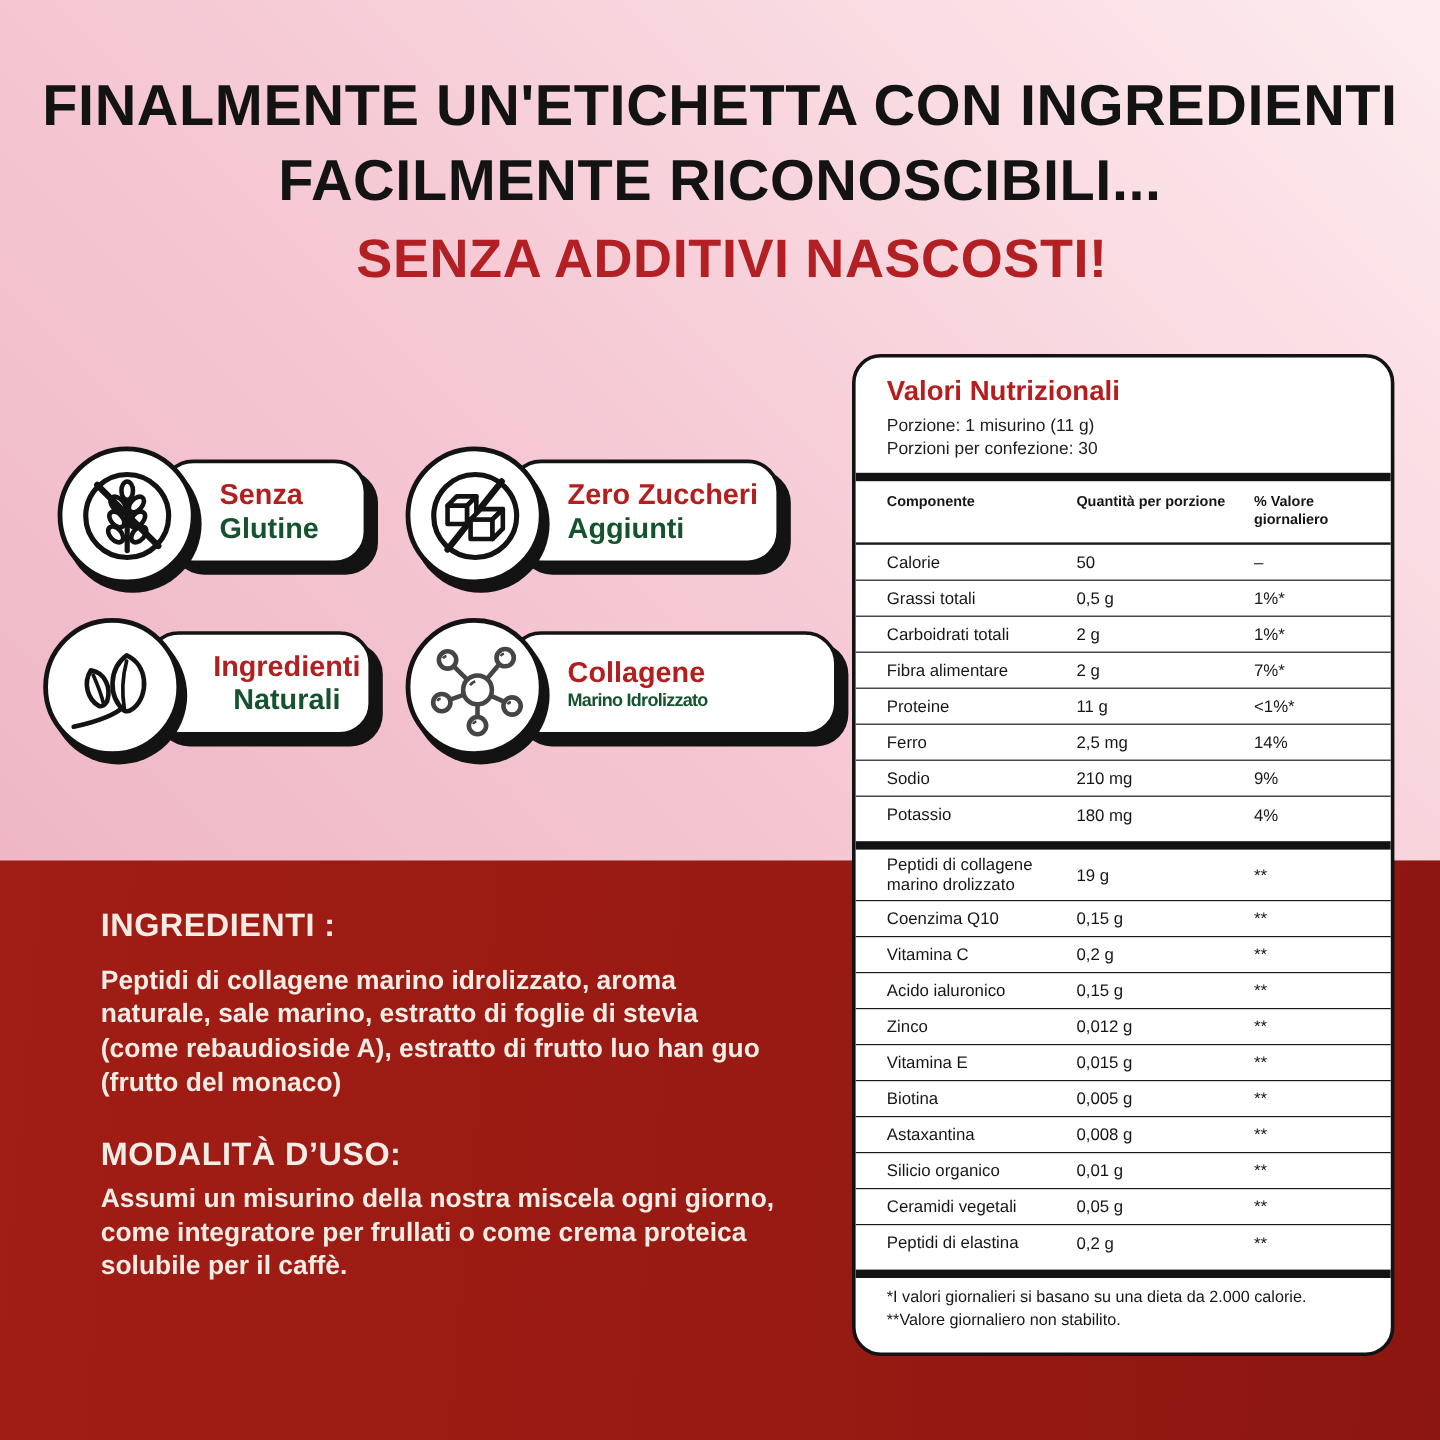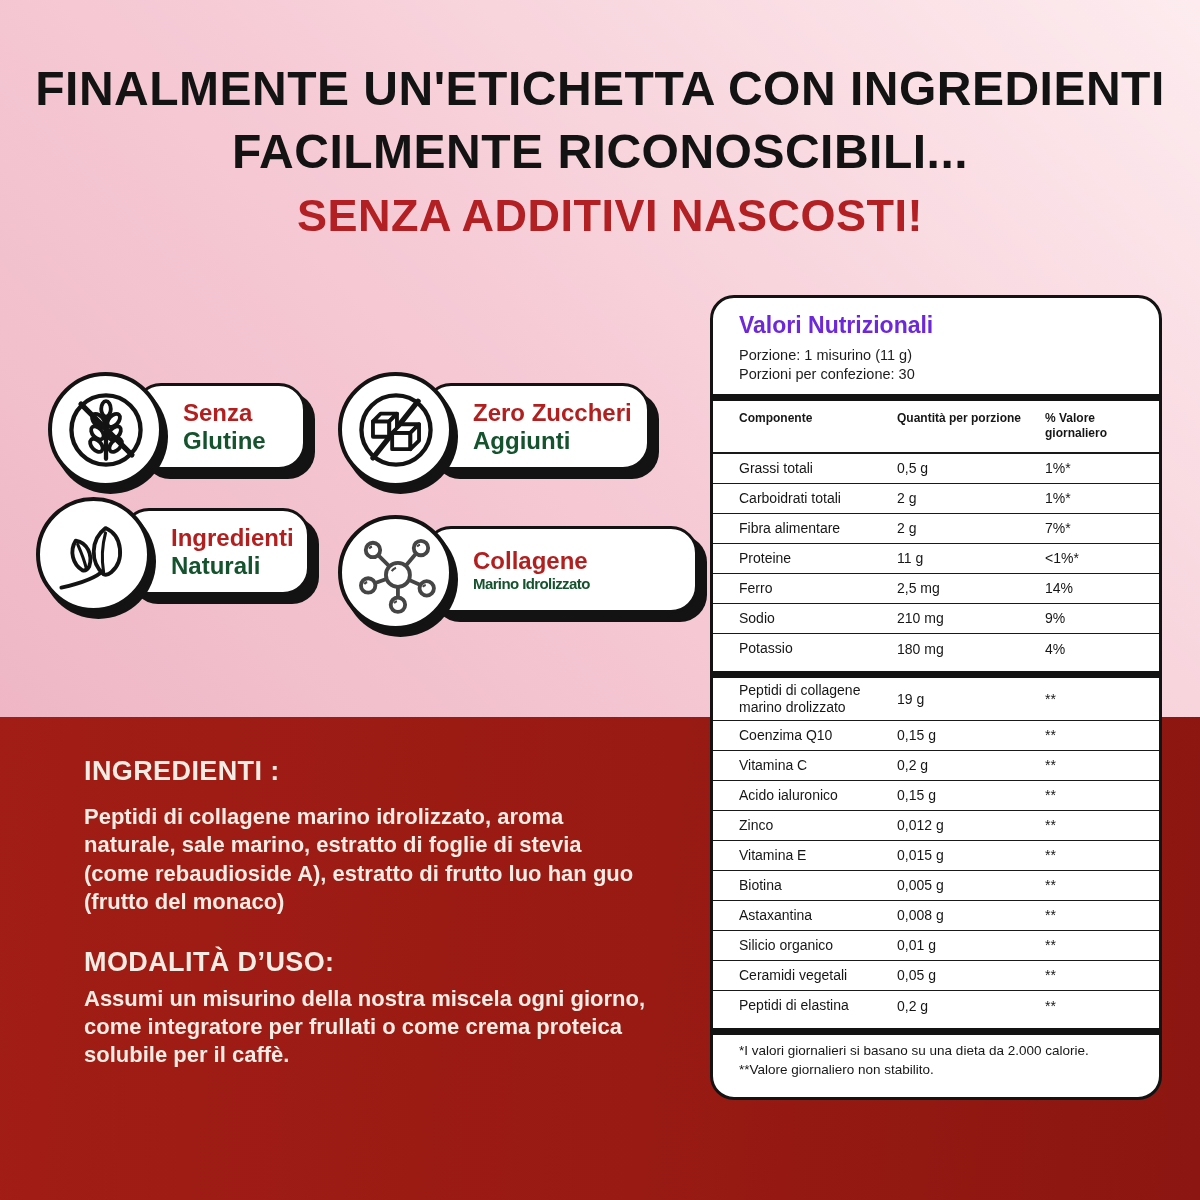--- a/index.html
+++ b/index.html
@@ -14,42 +14,42 @@
 
   
   .headline{position:absolute;top:58px;left:0;right:0;text-align:center;font-weight:bold;}
   .hl-black{font-size:48px;line-height:1.31;color:var(--ink,#131313);letter-spacing:.5px;}
   .hl-red{font-size:45px;line-height:1.3;margin-top:3px;color:var(--accent-red,#b22023);letter-spacing:.5px;padding-left:20px;}
 
   
   .badge{position:absolute;width:460px;height:160px;}
   .b1{left:48px;top:372px;}
   .b2{left:338px;top:372px;}
-  .b3{left:36px;top:497px;}
+  .b3{left:36px;top:515px;text-align:center;}
   .b4{left:338px;top:515px;}
   .pill{position:absolute;top:11px;height:87px;background:#fff;border:3.5px solid var(--ink,#131313);
     border-radius:27px;box-shadow:9px 9px 0 var(--ink,#131313);z-index:1;box-sizing:border-box;
     display:flex;flex-direction:column;justify-content:center;padding-left:46px;}
   .b1 .pill{left:86px;width:172px;}
   .b2 .pill{left:86px;width:226px;}
   .b3 .pill{left:86px;width:188px;}
   .b4 .pill{left:86px;width:274px;}
   .pl1{font-size:24px;font-weight:bold;color:var(--badge-red,#b31f1f);line-height:1.15;}
   .pl2{font-size:24px;font-weight:bold;color:#14532d;line-height:1.15;}
   .b4 .pl2{font-size:15px;letter-spacing:-.6px;white-space:nowrap;}
   .bcircle{position:absolute;left:0;top:0;width:115px;height:115px;border-radius:50%;background:#fff;
     border:4px solid var(--ink,#131313);box-shadow:5px 7px 0 var(--ink,#131313);z-index:2;box-sizing:border-box;
     display:flex;align-items:center;justify-content:center;}
   .bcircle svg{width:96px;height:96px;}
 
   
   .nutrition-card{position:absolute;left:710px;top:295px;width:452px;background:var(--card-bg,#fff);
     border:3px solid var(--ink,#131313);border-radius:24px;overflow:hidden;box-sizing:border-box;color:#161616;}
   .nc-head{padding:14px 26px 9px;}
-  .nc-title{font-size:23px;font-weight:bold;color:#6d28d9;margin:0 0 7px;}
+  .nc-title{font-size:23px;font-weight:bold;color:#b91c1c;margin:0 0 7px;}
   .nc-sub{font-size:14.5px;line-height:1.33;color:#1d1d1d;}
   .bar{height:7px;background:var(--ink,#131313);}
   .nc-cols{display:flex;padding:10px 26px 11px;font-size:12px;font-weight:bold;line-height:1.25;}
   .c1{width:158px;box-sizing:border-box;padding-right:8px;}
   .c2{width:148px;box-sizing:border-box;padding-right:8px;}
   .c3{flex:1;}
   .thinline{height:2px;background:#191919;}
   .nrows{padding-bottom:7px;}
   .nrow{display:flex;align-items:center;min-height:30px;padding:4px 26px 4px;box-sizing:border-box;
     font-size:14px;border-bottom:1.5px solid #191919;}
@@ -195,20 +195,25 @@
     </div>
     <div class="bar"></div>
     <div class="nc-cols">
       <div class="c1">Componente</div>
       <div class="c2">Quantità per porzione</div>
       <div class="c3">% Valore giornaliero</div>
     </div>
     <div class="thinline"></div>
     <div class="nrows">
         <div class="nrow">
+          <div class="c1">Calorie</div>
+          <div class="c2">50</div>
+          <div class="c3">–</div>
+        </div>
+        <div class="nrow">
           <div class="c1">Grassi totali</div>
           <div class="c2">0,5 g</div>
           <div class="c3">1%*</div>
         </div>
         <div class="nrow">
           <div class="c1">Carboidrati totali</div>
           <div class="c2">2 g</div>
           <div class="c3">1%*</div>
         </div>
         <div class="nrow">

